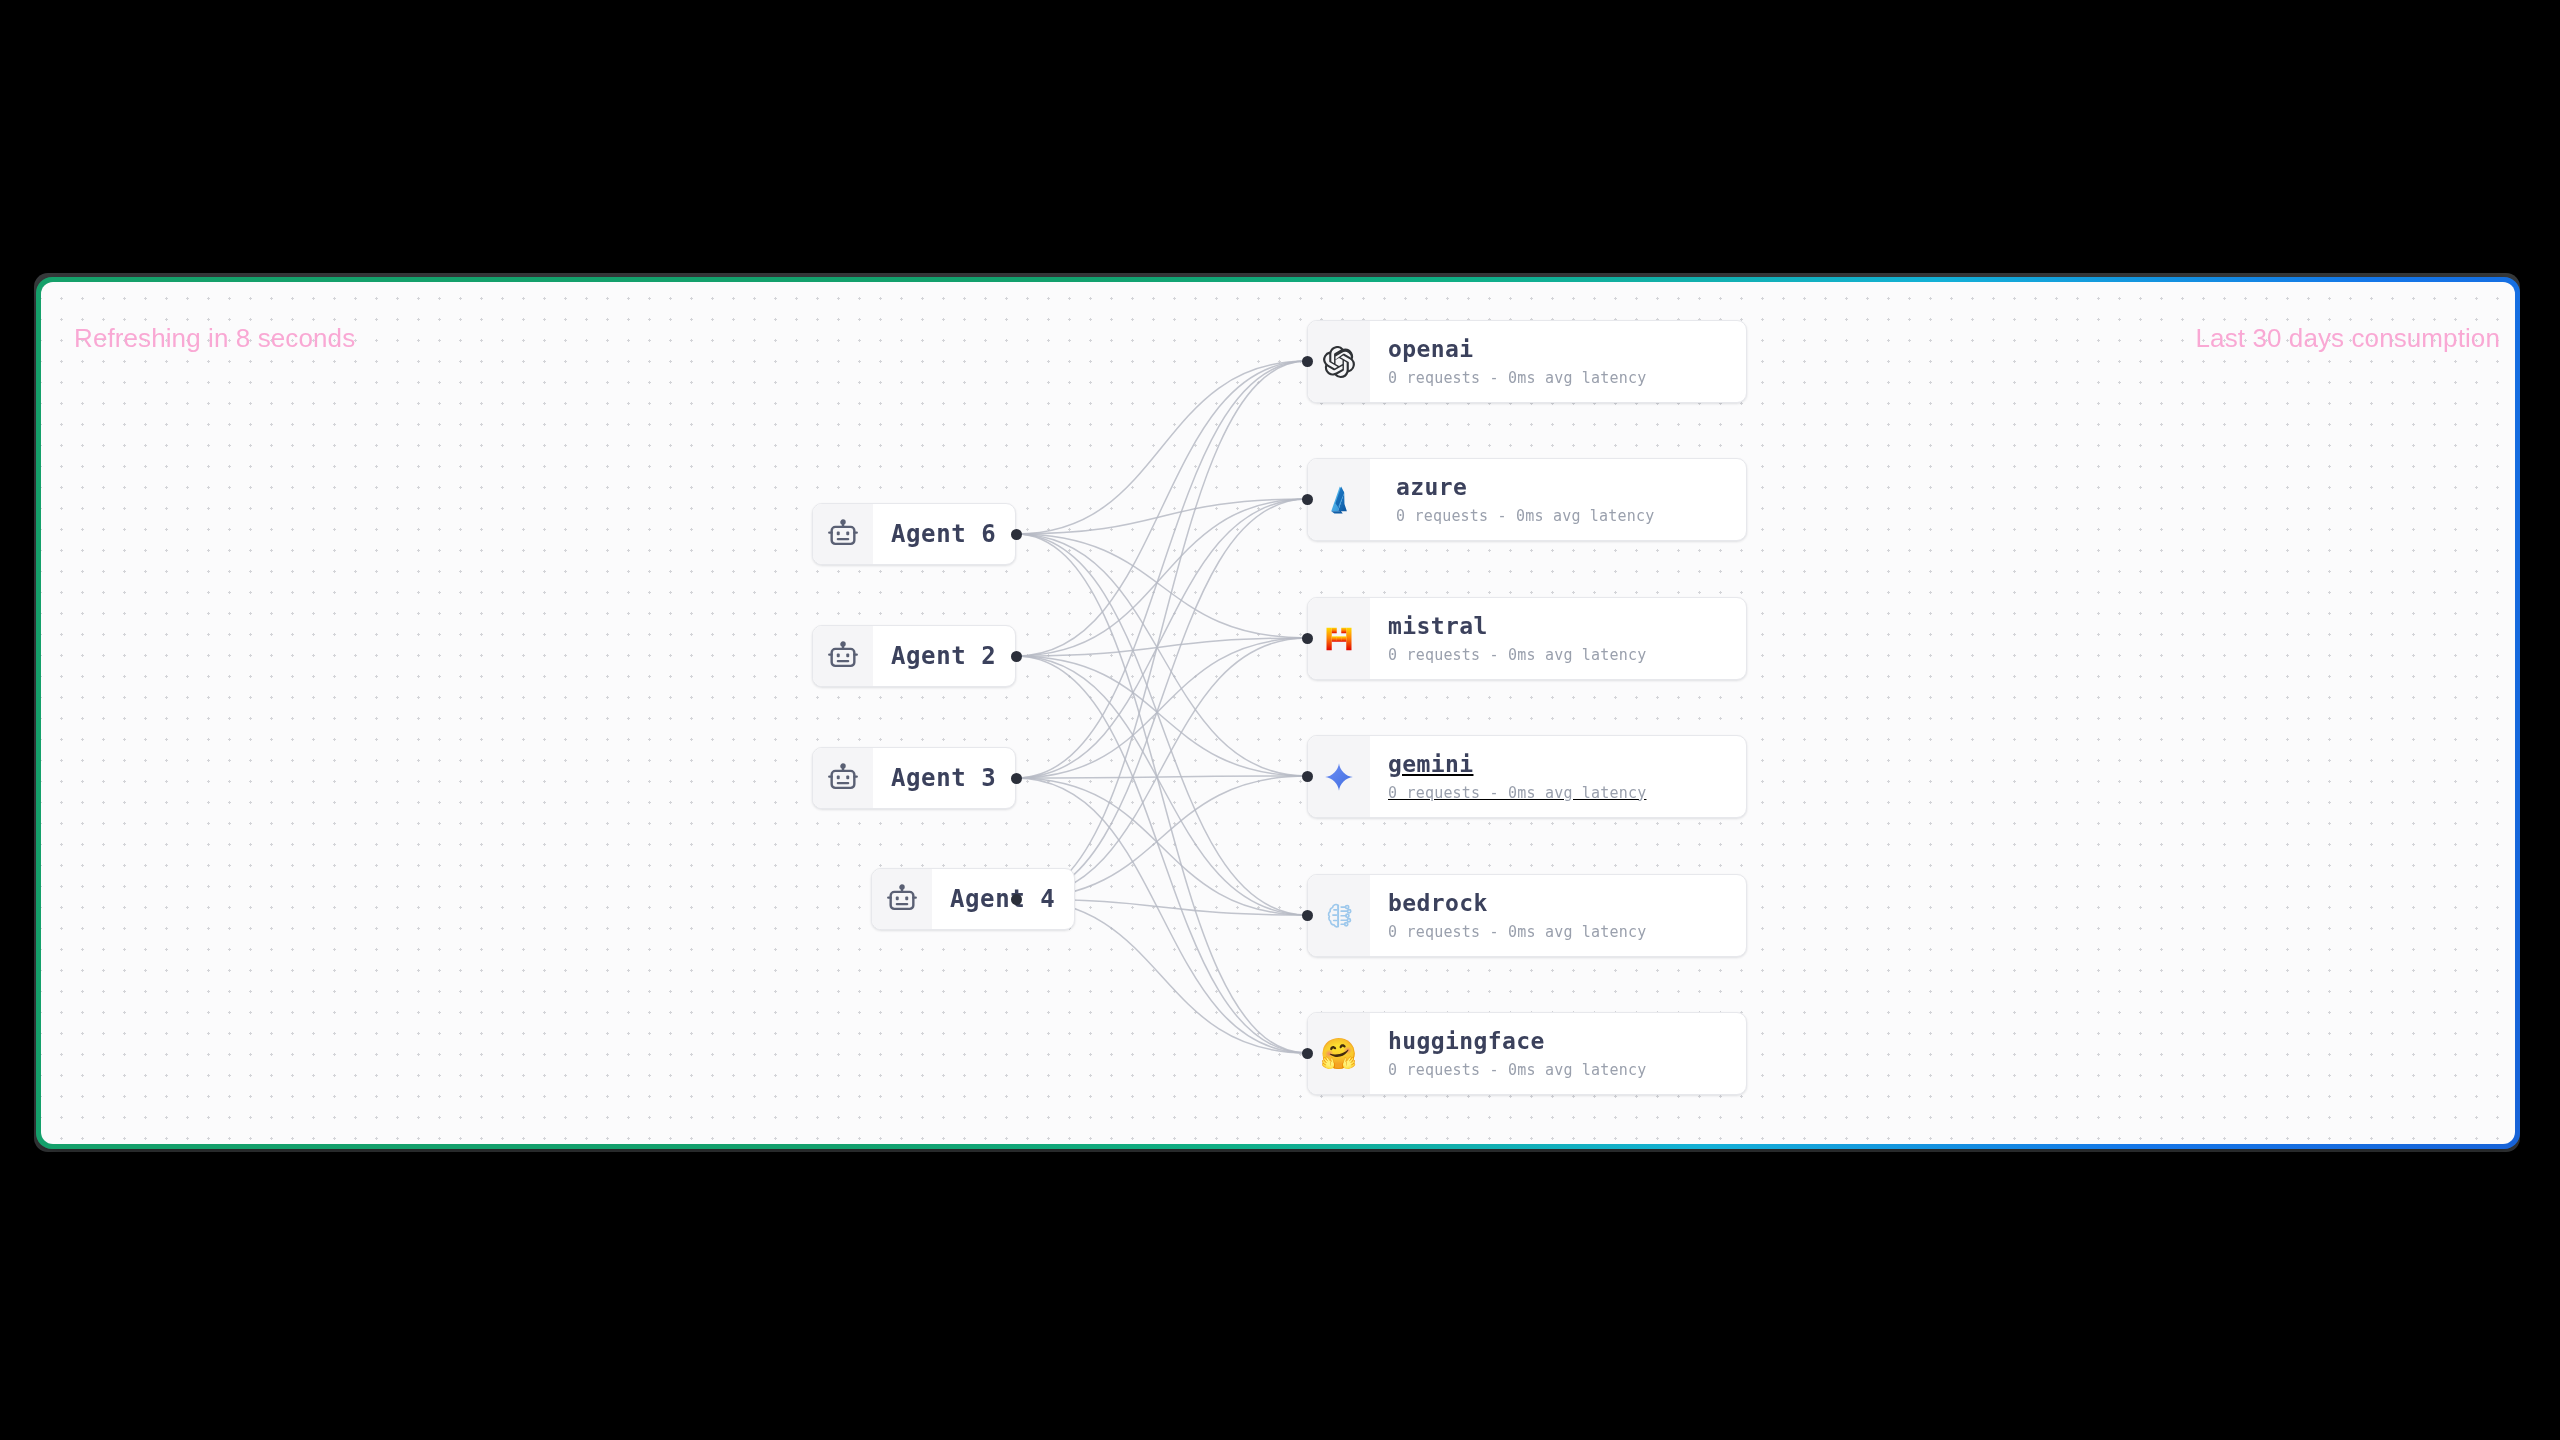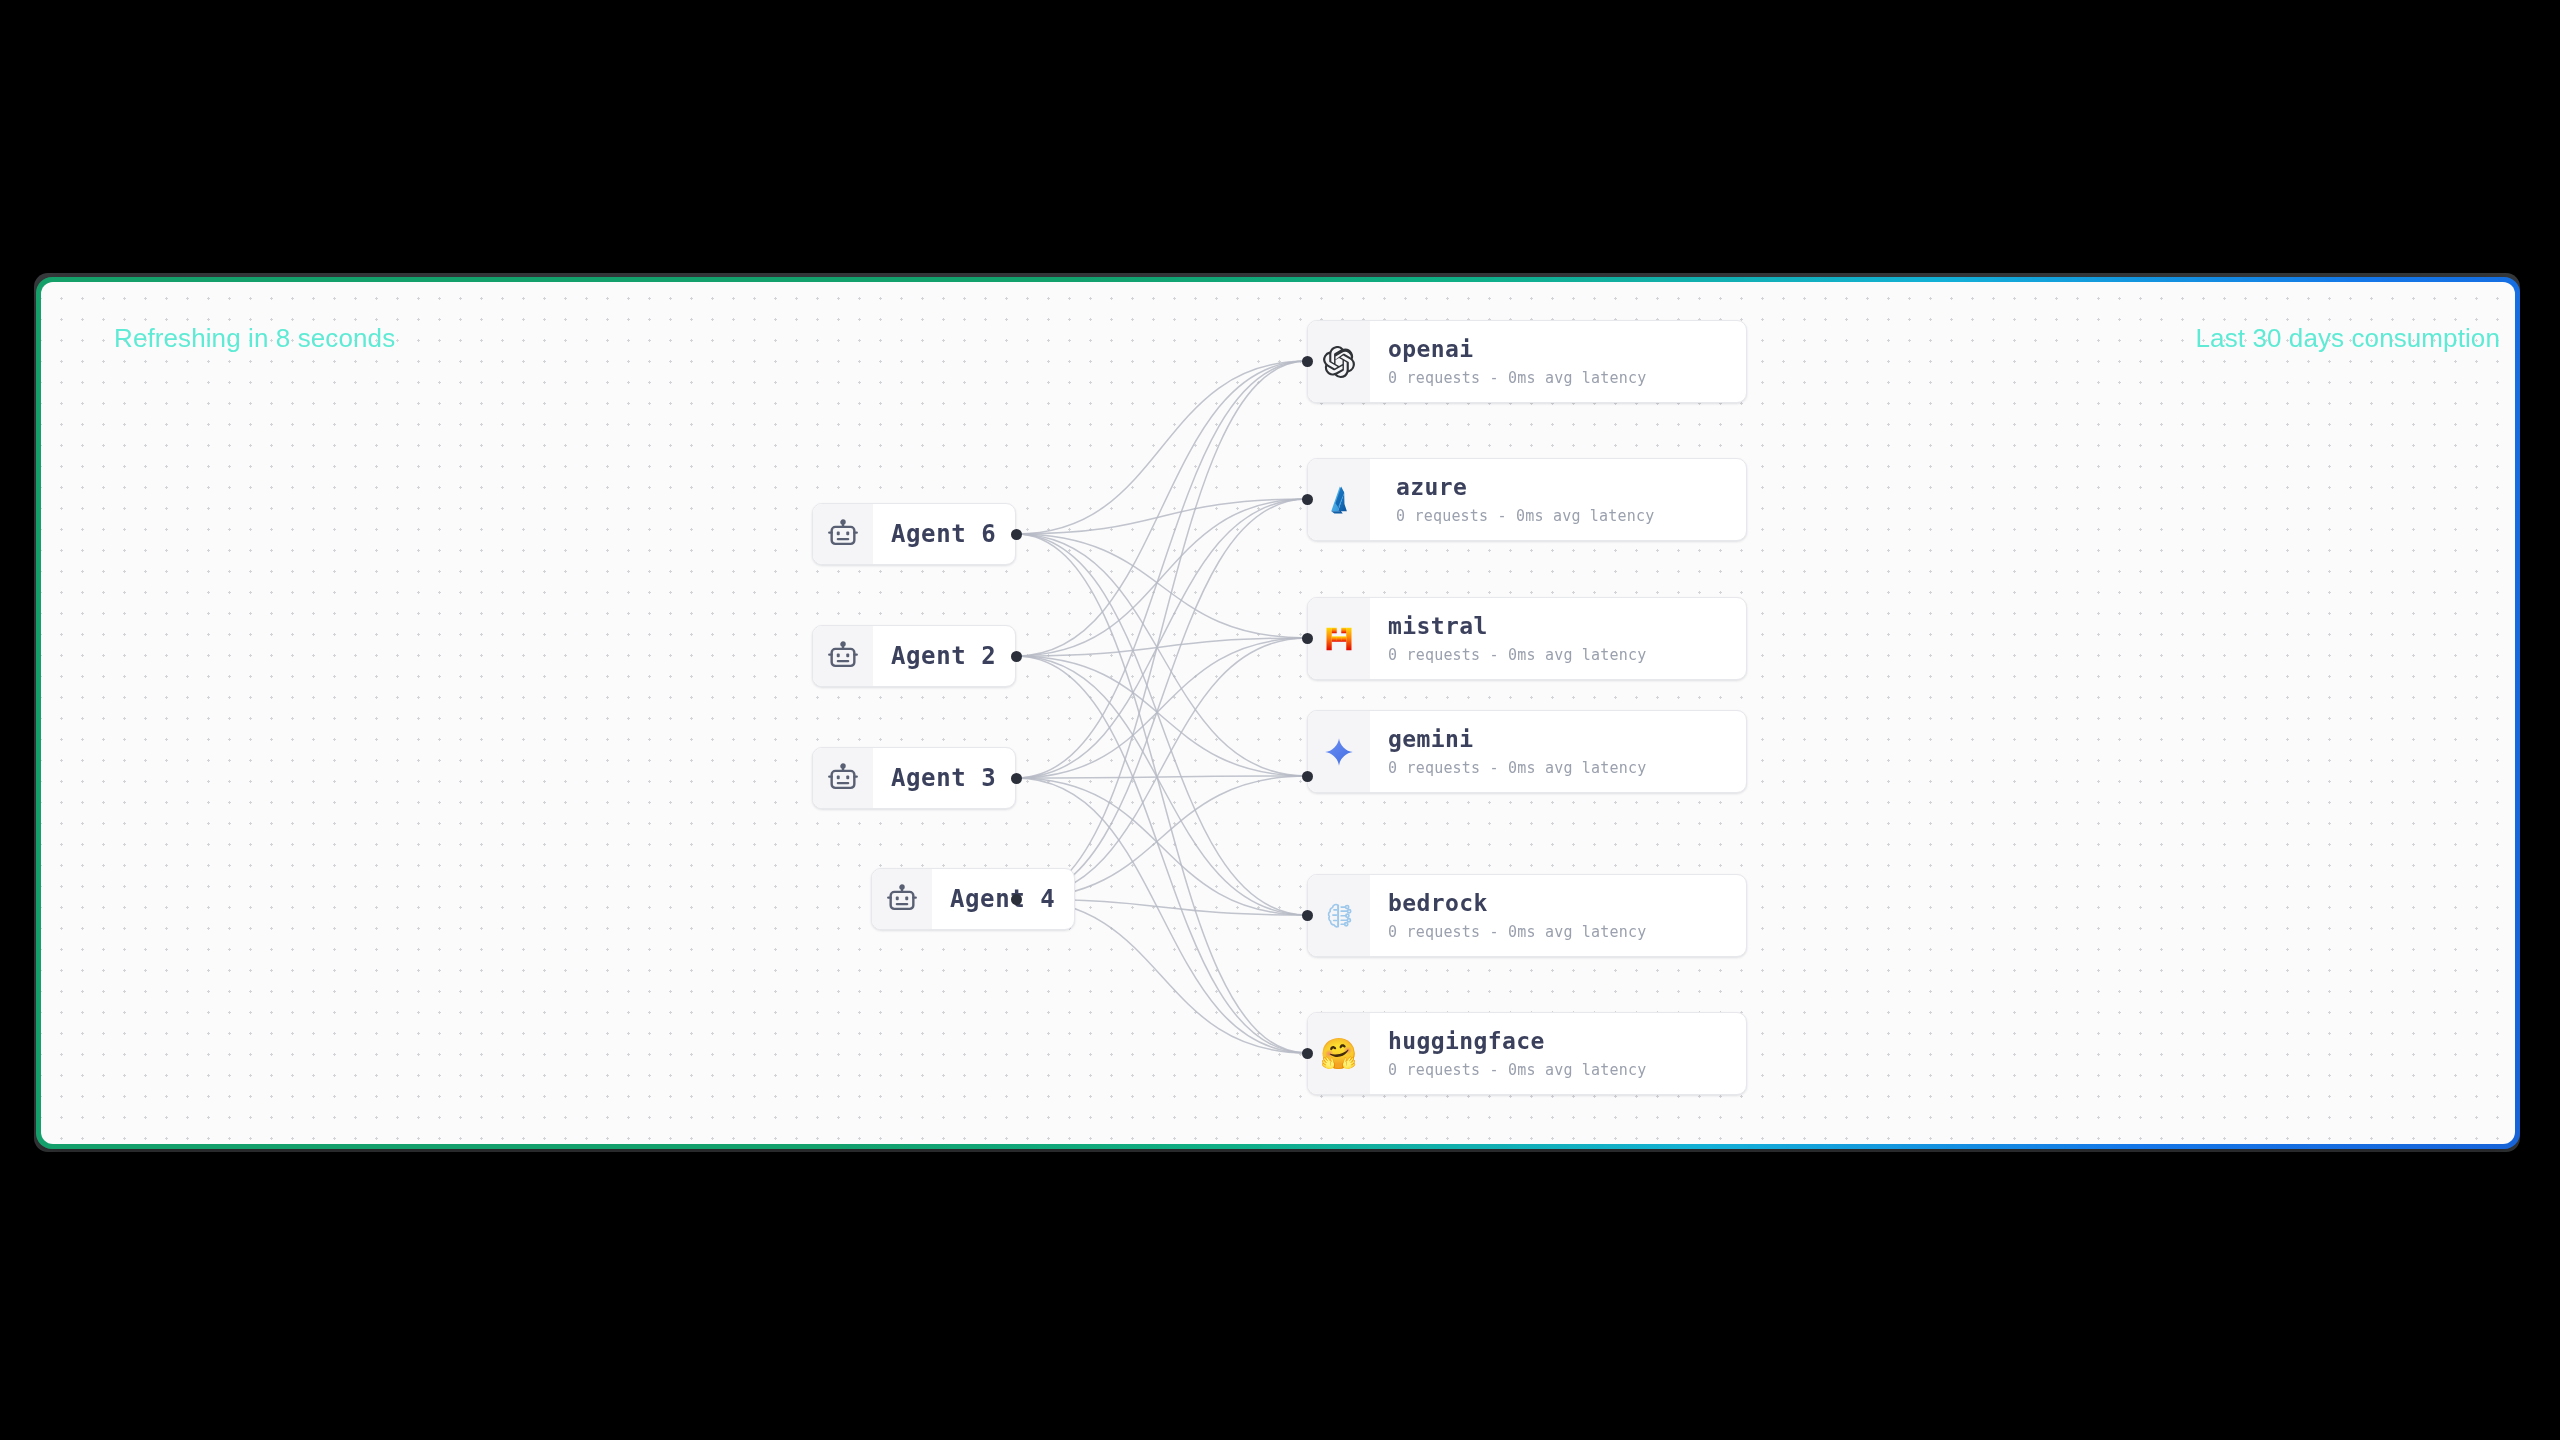--- a/index.html
+++ b/index.html
@@ -55,24 +55,23 @@
     background-position:10px 6px;
     overflow:hidden;
   }
 
   
   .hdr-text {
     position:absolute;
     top:323px;
     font-size:26px;
     letter-spacing:.1px;
-    color:#5eead4;
+    color:#f9a8d4;
     font-family:"Liberation Sans", sans-serif;
     white-space:nowrap;
-    margin-left:40px;
   }
   #refresh-status { left:74px; }
   #range-label    { right:60px; text-align:right; }
 
   
   #flow {
     position:absolute;
     left:0; top:0;
     width:100%; height:100%;
   }
@@ -322,21 +321,21 @@
                   <rect x="13.8" y="9.9" width="4" height="4.3"></rect>
                 </g>
               </svg>
             </div>
      <div class="body">
        <div class="provider-name">mistral</div>
        <div class="provider-stats">0 requests - 0ms avg latency</div>
      </div>
           </div>
           <div class="handle" style="left: 1261px; top: 351px;"></div>
-          <div class="node provider-node" style="left: 1266px; top: 428px;">
+          <div class="node provider-node" style="left: 1266px; top: 453px; text-decoration: underline;">
             <div class="ico">
               <svg width="32" height="32" viewBox="0 0 24 24">
                 <defs>
                   <linearGradient id="gg" x1="0" y1="0" x2="1" y2="1">
                     <stop offset="0" stop-color="#6f8ff5"></stop>
                     <stop offset="1" stop-color="#3f6de0"></stop>
                   </linearGradient>
                 </defs>
                 <path fill="url(#gg)" d="M12 1.6c.5 5.2 5.2 9.9 10.4 10.4-5.2.5-9.9 5.2-10.4 10.4-.5-5.2-5.2-9.9-10.4-10.4C6.8 11.5 11.5 6.8 12 1.6Z"></path>
               </svg>

